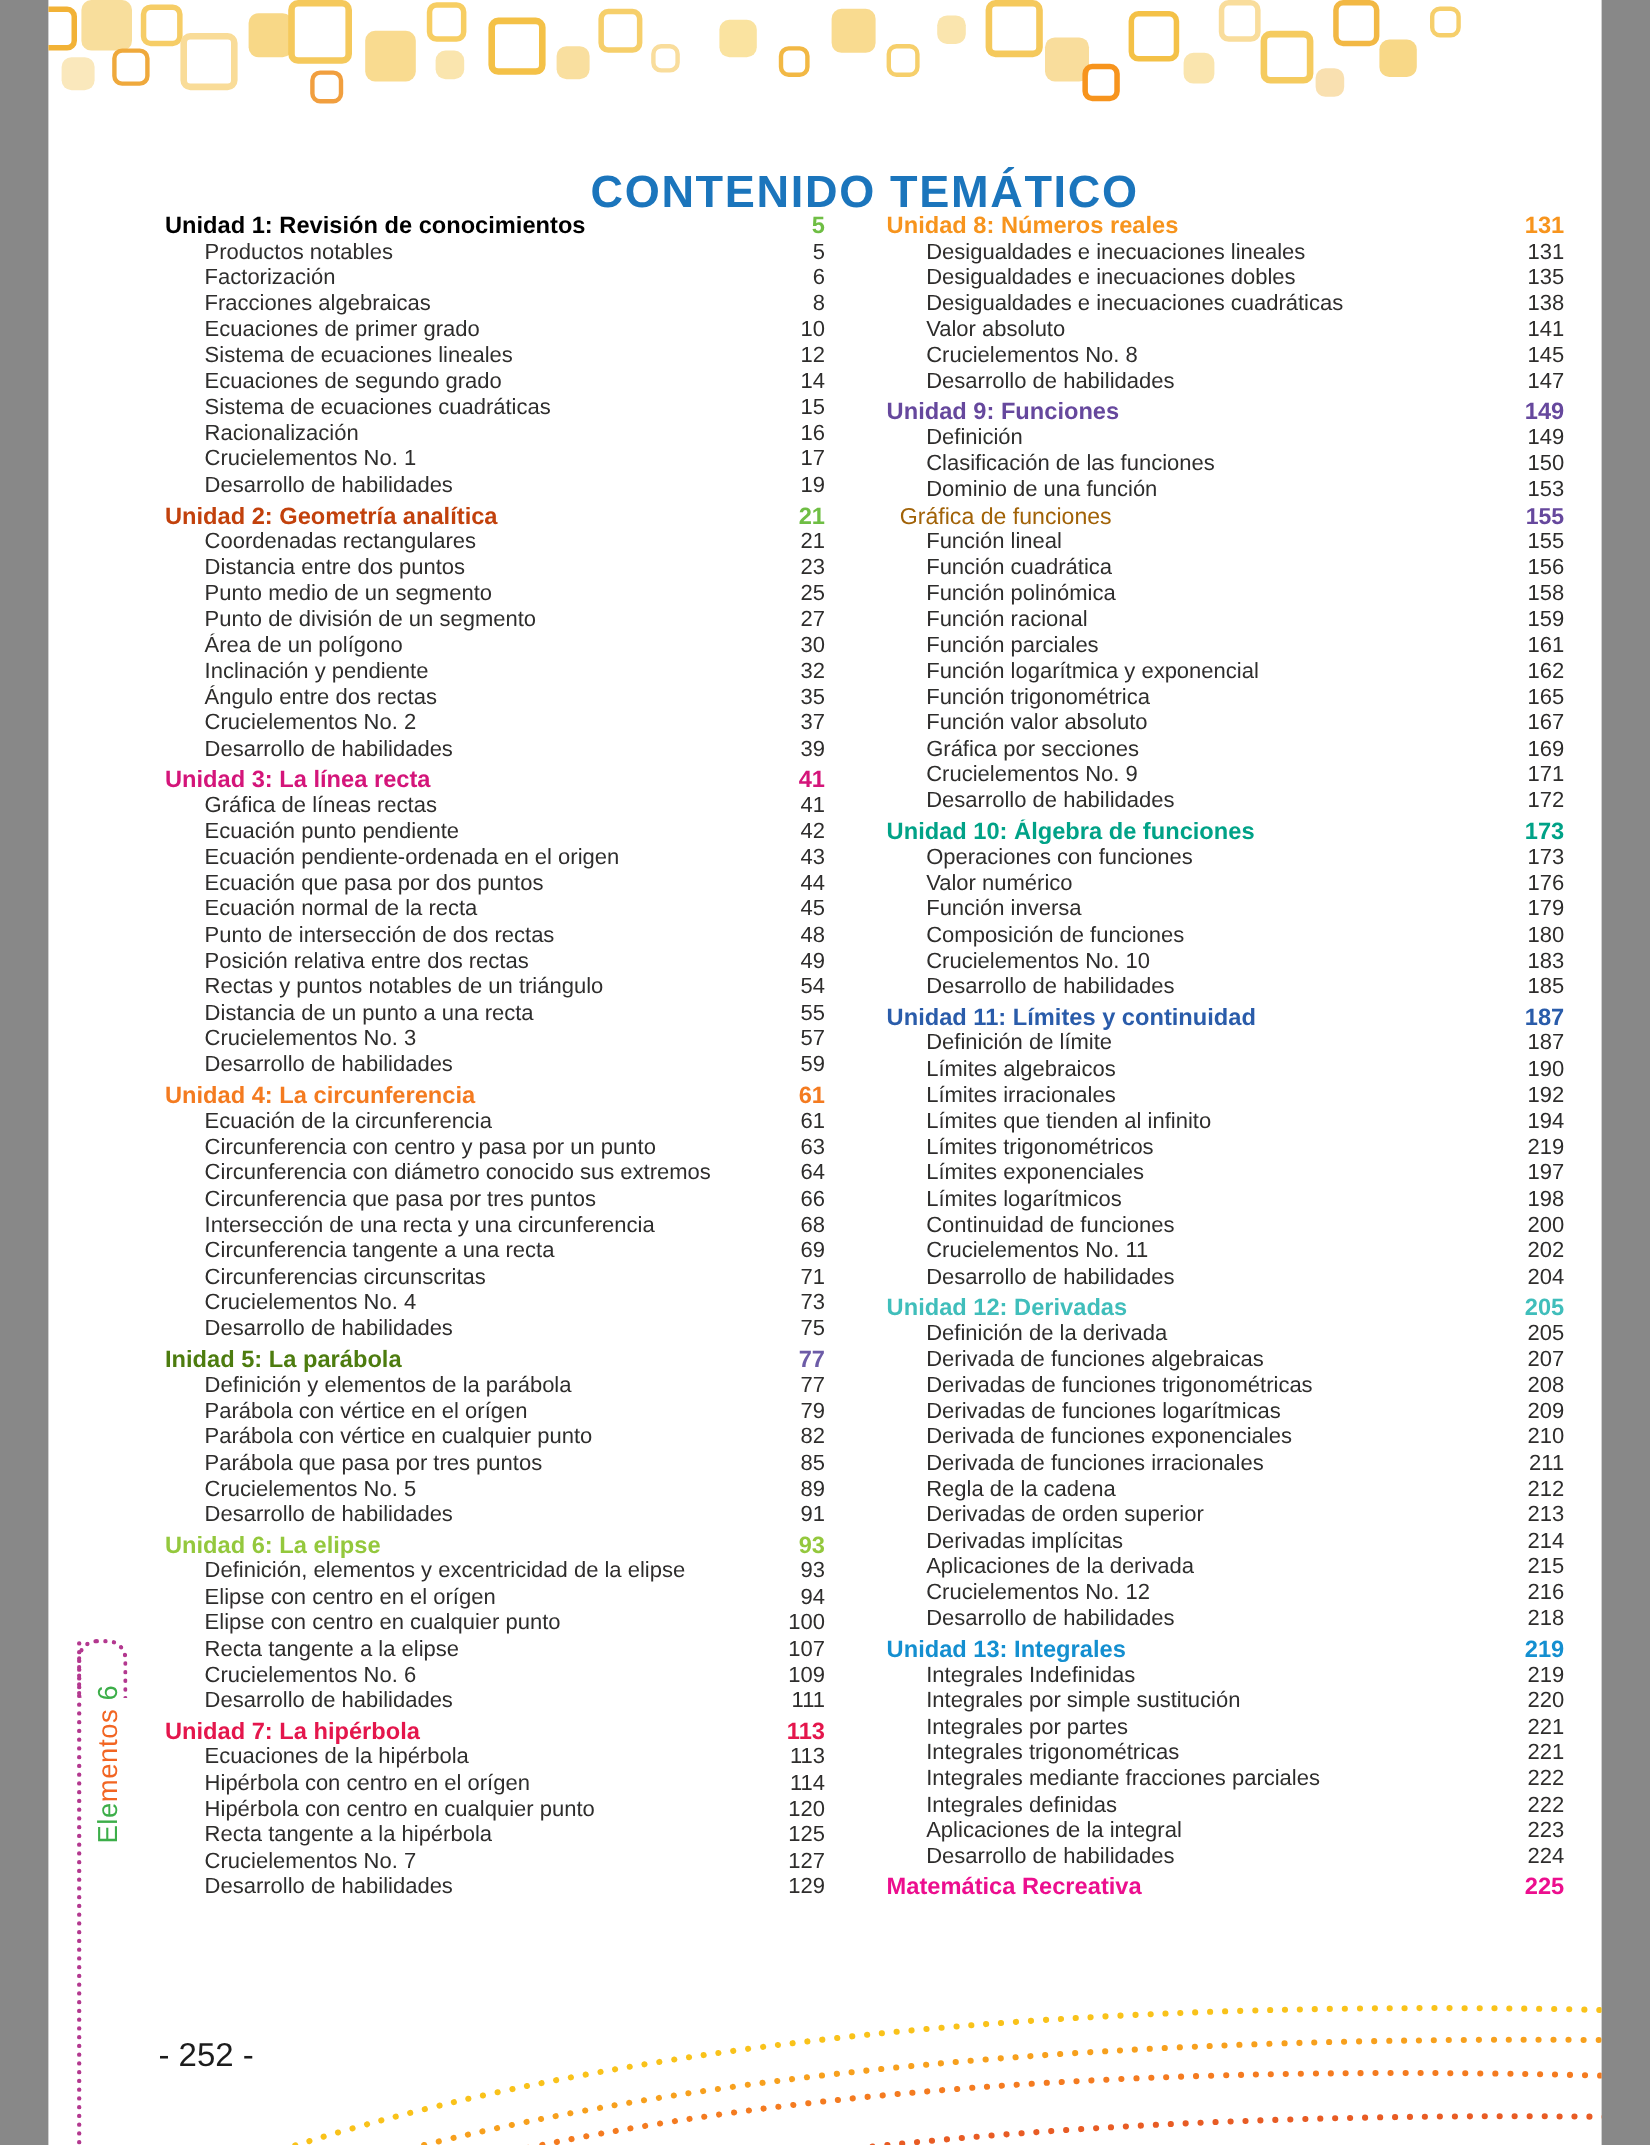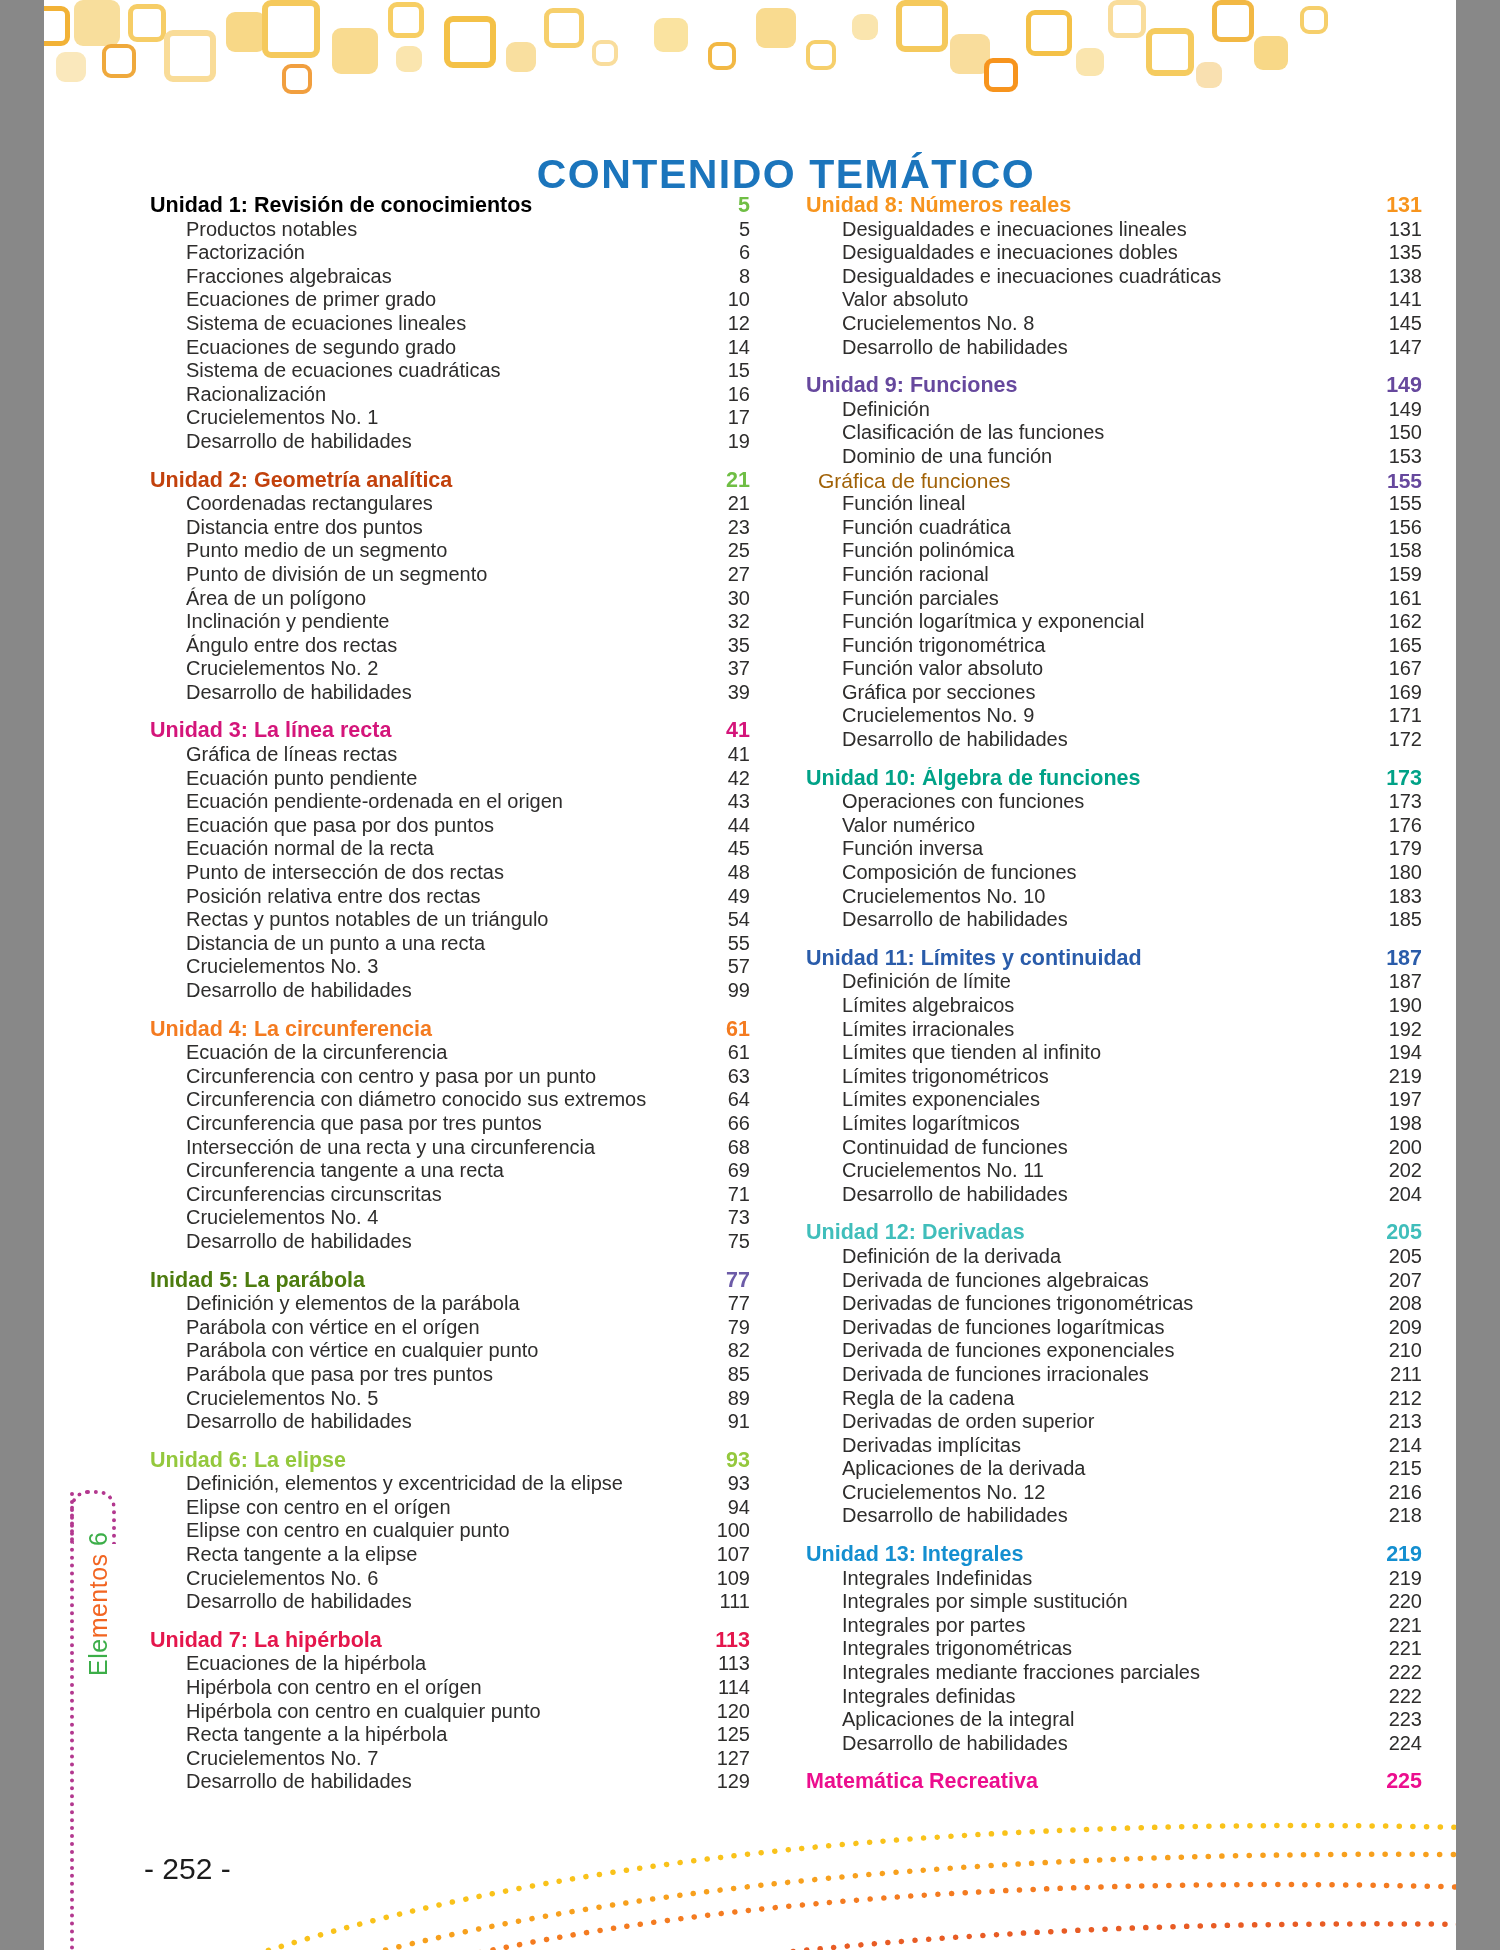--- a/index.html
+++ b/index.html
@@ -16,21 +16,21 @@
     text-align:center;font-size:41px;font-weight:bold;letter-spacing:1.5px;
   }
   
   .col{position:absolute;top:194px;}
   .col-left{left:106px;width:600px;}
   .col-right{left:762px;width:616px;}
   .row{display:flex;line-height:23.6px;font-size:20px;color:#2E2D2C;white-space:nowrap;}
   .row .lbl{flex:1;overflow:hidden;}
   .row .pg{text-align:right;padding-left:8px;}
   .unit{margin:0;}
-  .unit + .unit{margin-top:15px;}
+  .unit + .unit{margin-top:4px;}
   .unit.no-gap{margin-top:0;}
   .head-row{font-weight:bold;font-size:21.5px;}
   .sub-row{font-size:21px;font-weight:normal;}
   .sub-row .lbl{padding-left:12px;}
   .sub-row .pg{font-weight:bold;}
   .item-row .lbl{padding-left:36px;}
   
   .footer-num{position:absolute;left:100px;top:1852px;font-size:30px;color:#1C1C1C;}
   
   .tab-line{position:absolute;left:26px;top:1492px;height:458px;border-left:4px dotted #B3388F;}
@@ -219,21 +219,21 @@
         <div class="row item-row">
           <span class="lbl">Distancia de un punto a una recta</span>
           <span class="pg">55</span>
         </div>
         <div class="row item-row">
           <span class="lbl">Crucielementos No. 3</span>
           <span class="pg">57</span>
         </div>
         <div class="row item-row">
           <span class="lbl">Desarrollo de habilidades</span>
-          <span class="pg">99</span>
+          <span class="pg">59</span>
         </div>
       </div>
       <div class="unit">
         <div class="row head-row">
           <span class="lbl" style="color: rgb(244, 123, 32);">Unidad 4: La circunferencia</span>
           <span class="pg" style="color: rgb(244, 123, 32);">61</span>
         </div>
         <div class="row item-row">
           <span class="lbl">Ecuación de la circunferencia</span>
           <span class="pg">61</span>

